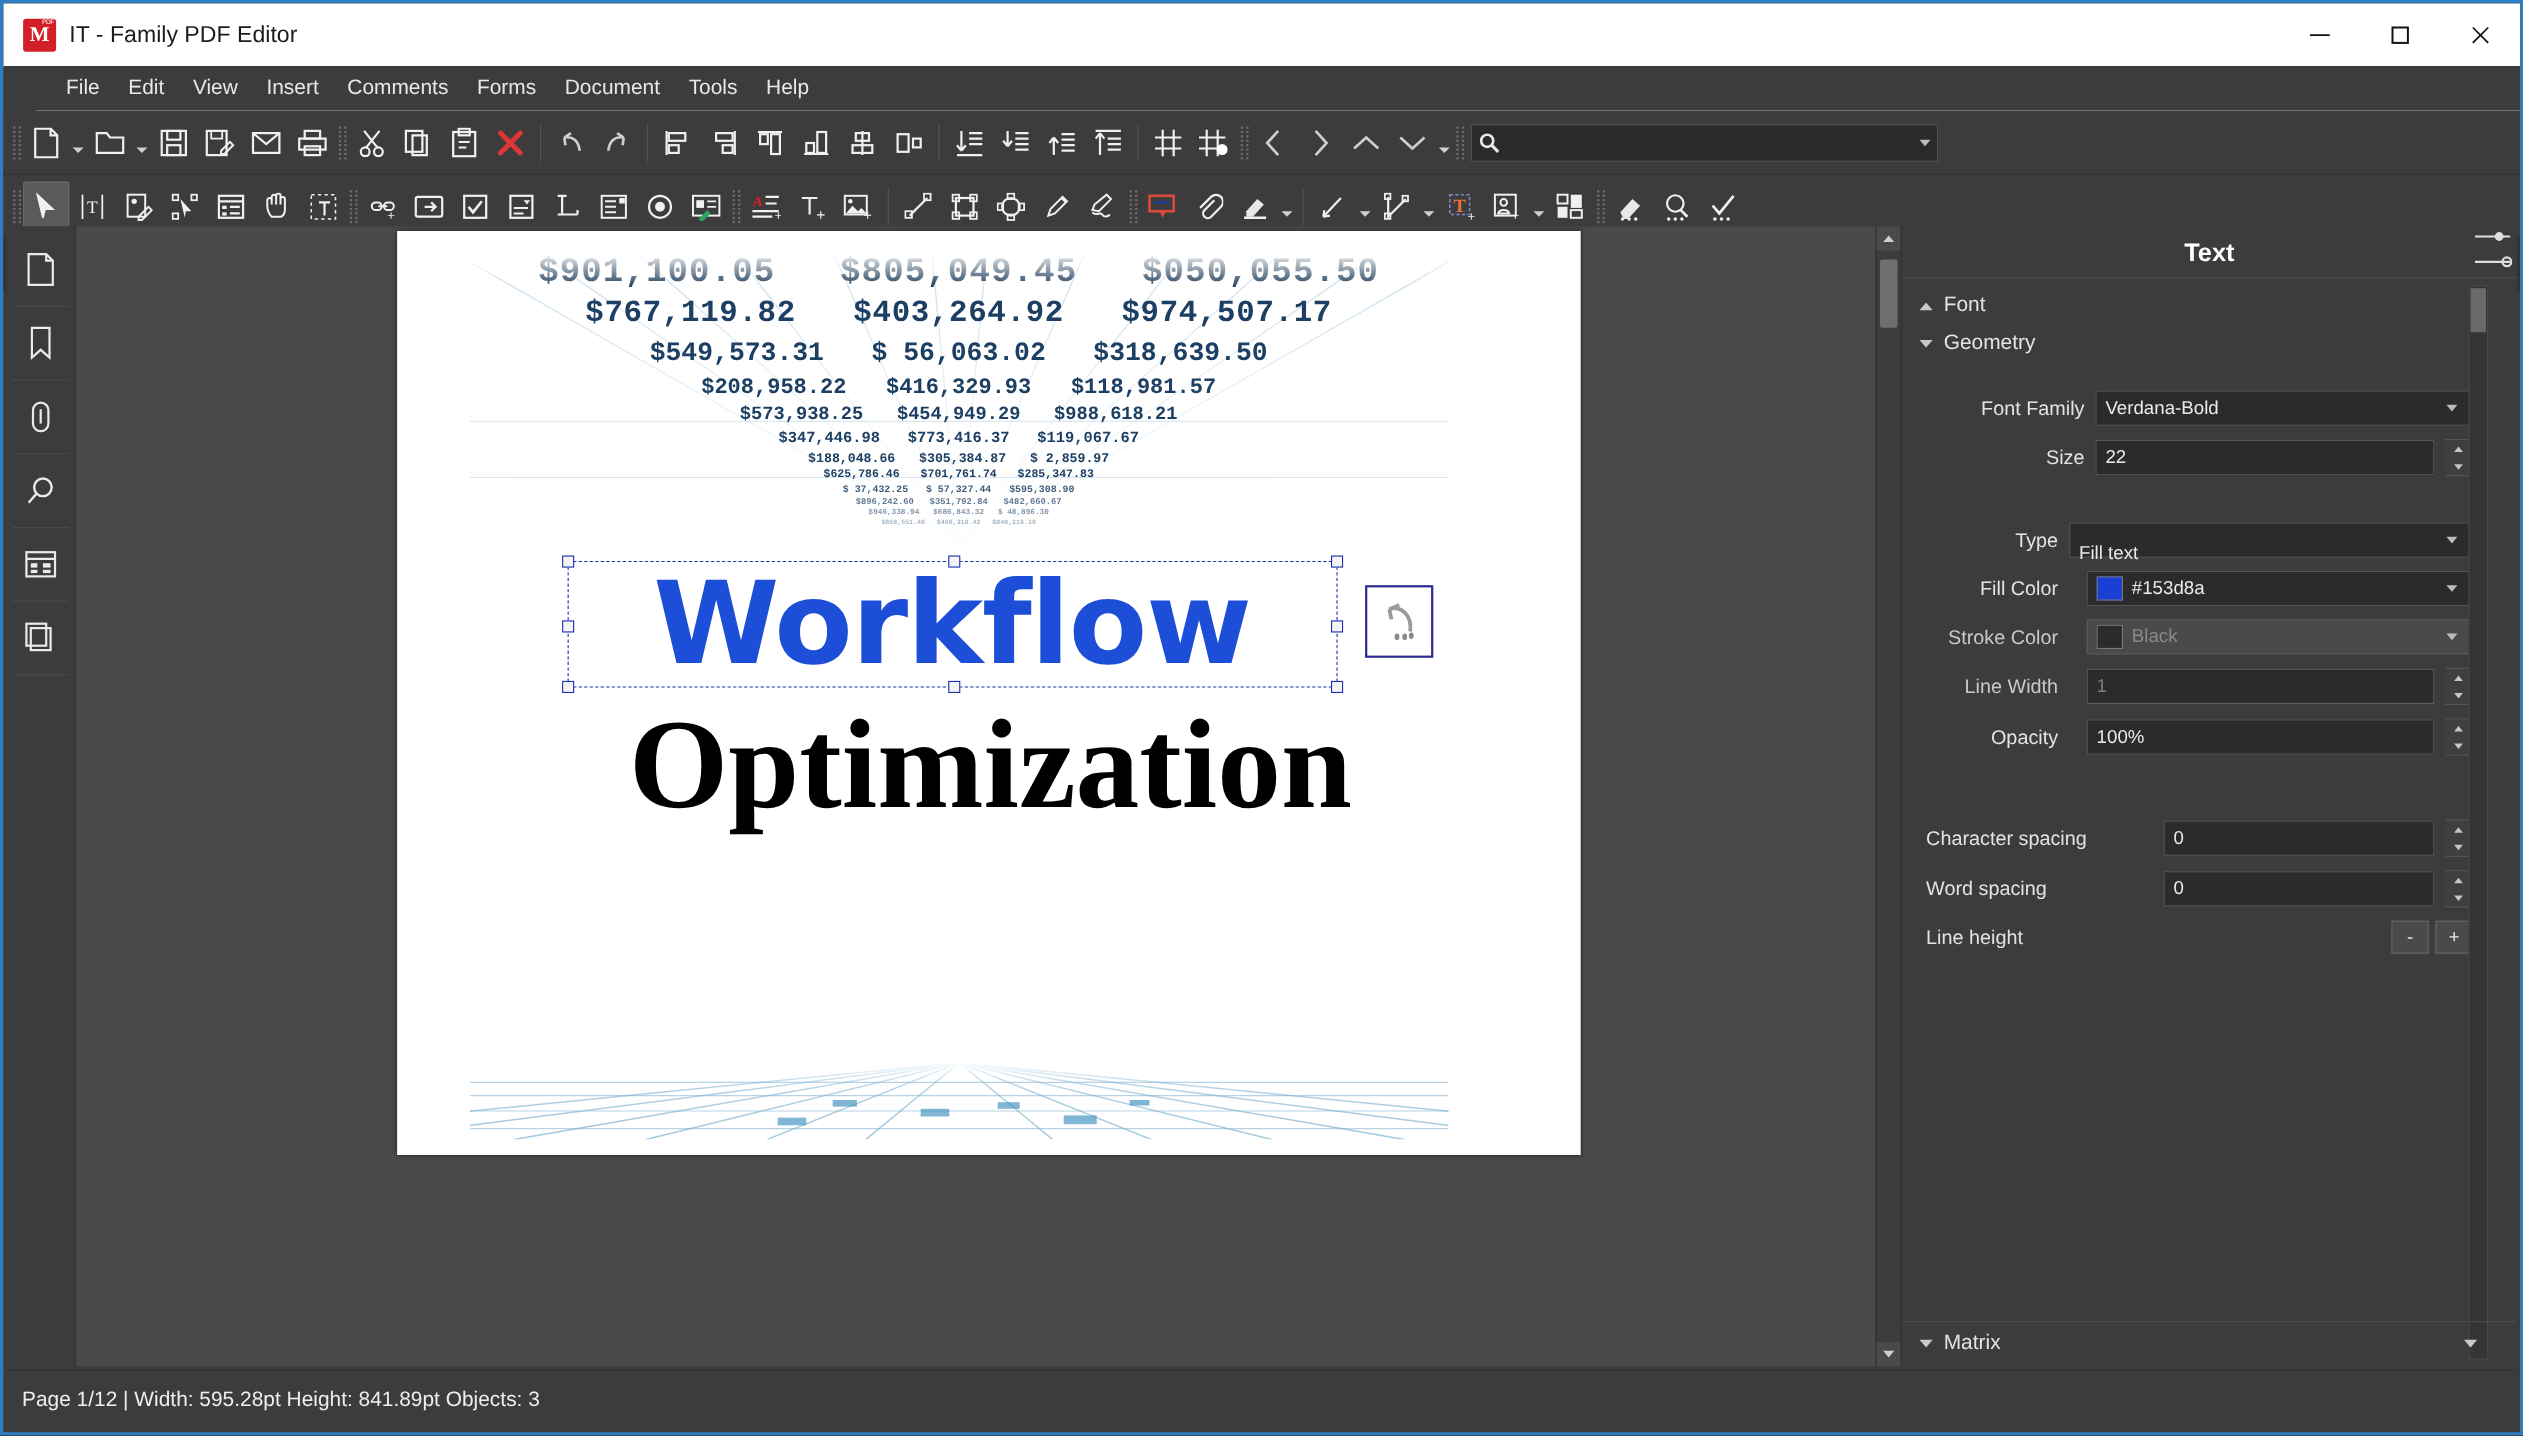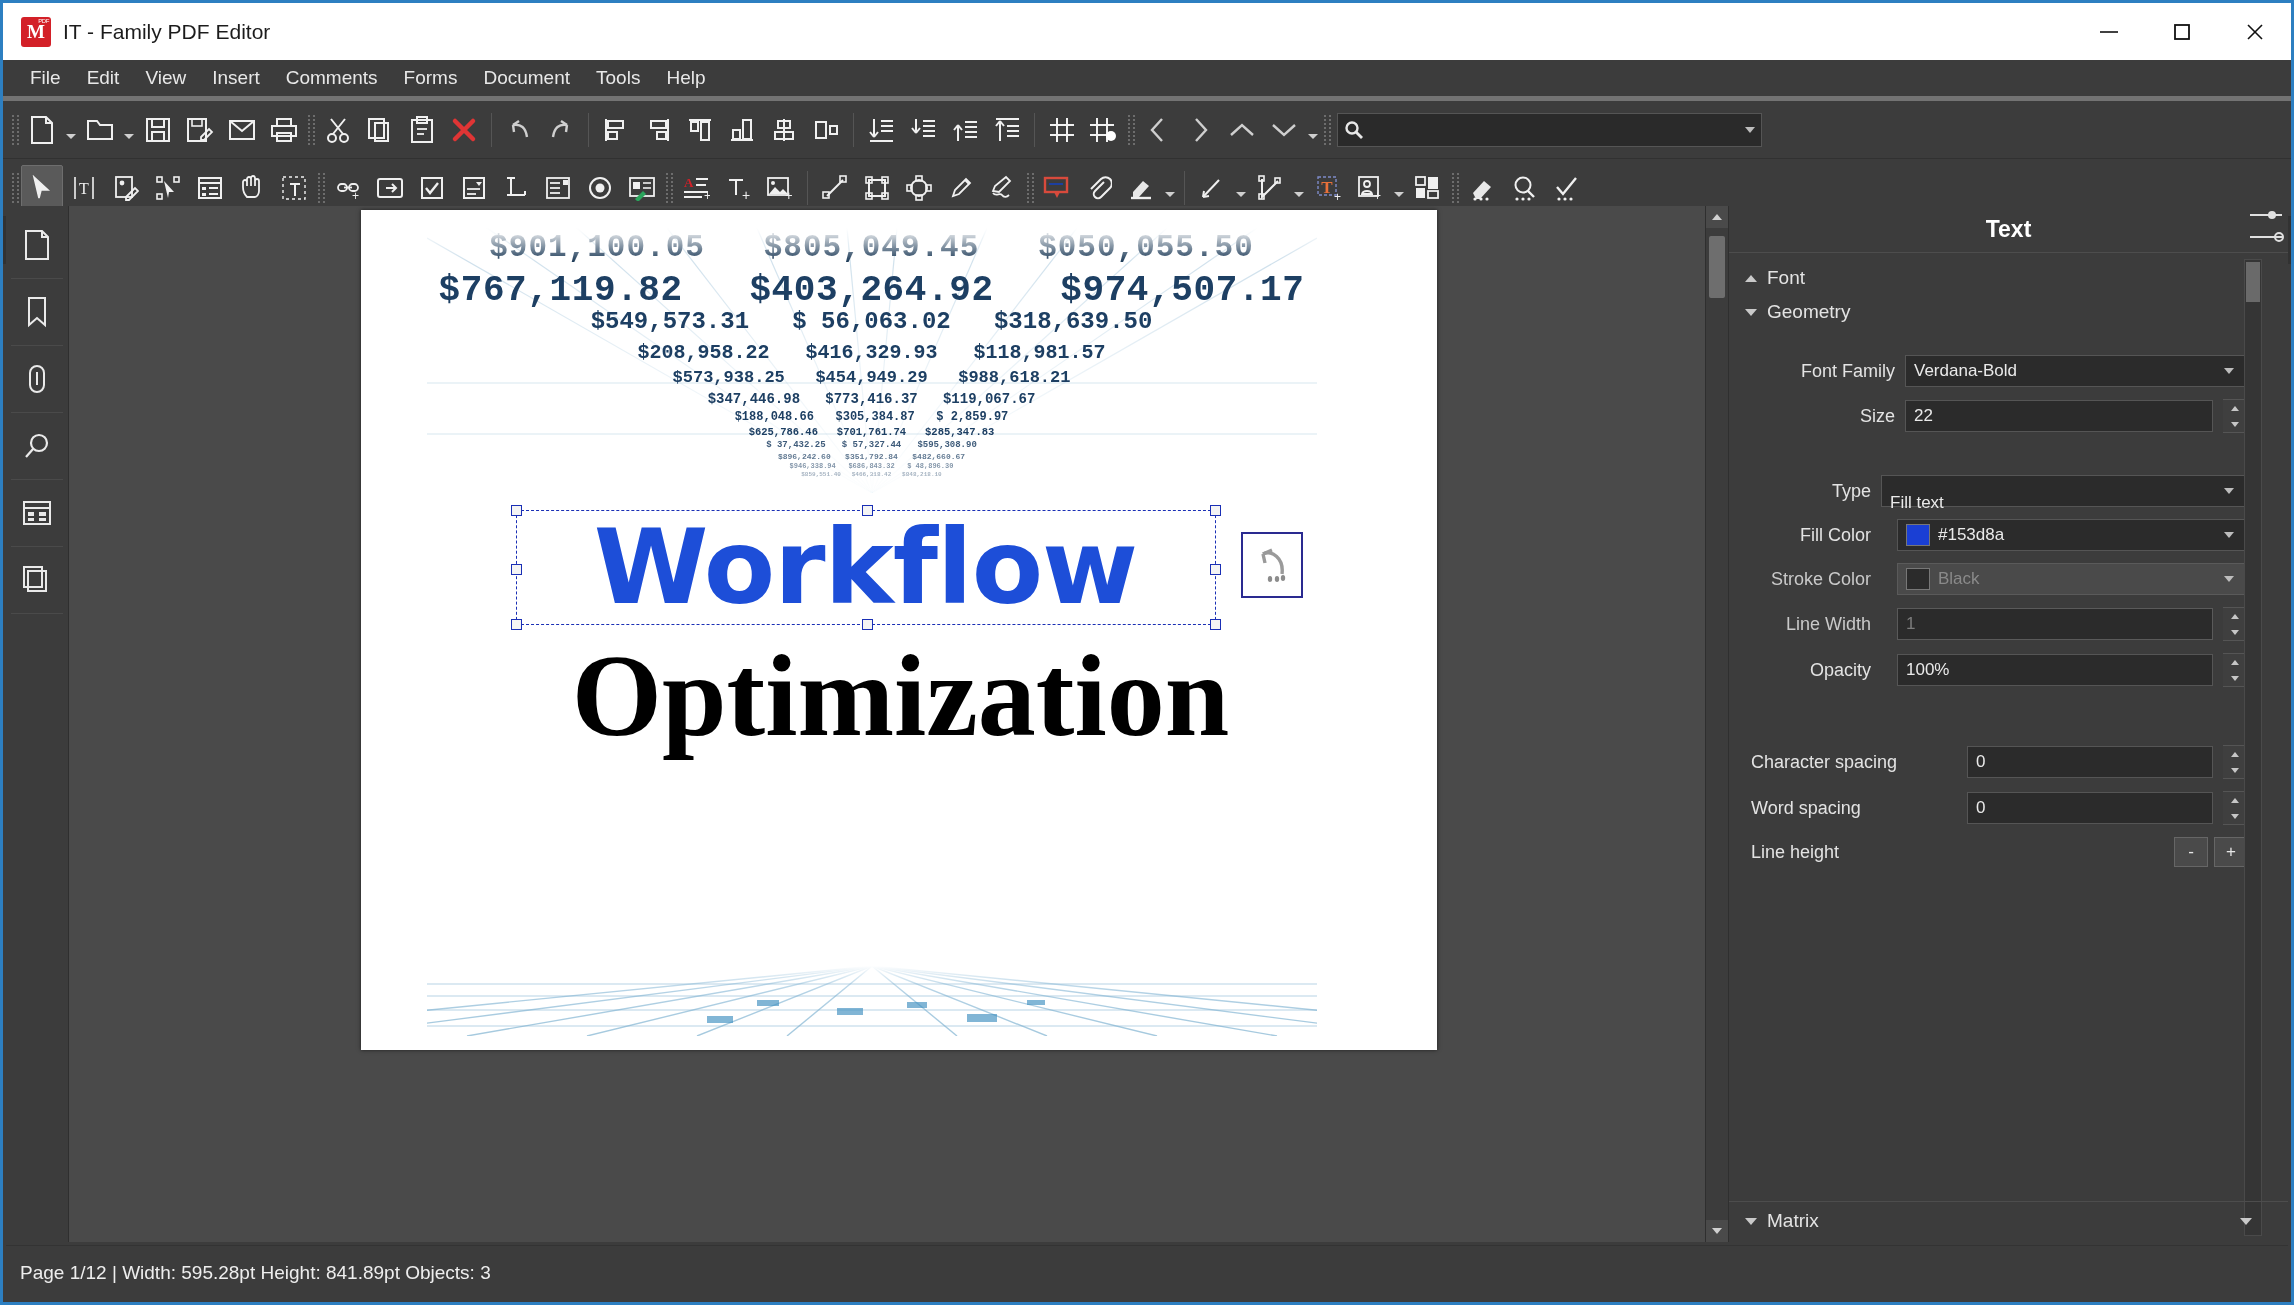--- a/index.html
+++ b/index.html
@@ -10,21 +10,21 @@
   .titlebar{position:relative;height:57px;background:#ffffff;display:flex;align-items:center;padding-left:18px;box-sizing:border-box;}
   .app-logo{width:30px;height:30px;background:#d32028;border-radius:3px;position:relative;flex:0 0 auto;display:flex;align-items:center;justify-content:center;}
   .app-logo .m{color:#fff;font-size:19px;font-weight:bold;font-family:"Liberation Serif",serif;line-height:1;}
   .app-logo .pdf{position:absolute;top:1px;right:2px;color:#fff;font-size:6px;letter-spacing:-.4px;}
   .title-text{margin-left:12px;font-size:21px;color:#1c1c1c;font-family:"Liberation Sans",sans-serif;}
   .winbtns{position:absolute;right:0;top:0;height:57px;display:flex;}
   .winbtn{width:73px;height:57px;display:flex;align-items:center;justify-content:center;}
   .winbtn svg{display:block;}
 
   
-  .menubar{height:41px;background:#3c3c3c;display:flex;align-items:center;padding-left:14px;box-sizing:border-box;border-bottom:5px solid #737373;}
+  .menubar{height:41px;background:#3c3c3c;display:flex;align-items:center;padding-left:14px;box-sizing:border-box;border-bottom:1px solid #737373;margin-left:30px;}
   .menu-item{color:#e8e8e8;font-size:19px;padding:4px 13px;cursor:default;white-space:nowrap;}
 
   
   .toolbar{height:58px;background:#3c3c3c;display:flex;align-items:center;padding:0 6px;box-sizing:border-box;border-bottom:1px solid #313131;}
   .tbtn{width:42px;height:46px;display:flex;align-items:center;justify-content:center;flex:0 0 auto;border-radius:2px;}
   .tbtn.active{background:#5a5a5a;border:1px solid #6e6e6e;box-sizing:border-box;}
   .caret{width:16px;height:46px;display:flex;align-items:flex-end;justify-content:center;padding-bottom:14px;box-sizing:border-box;flex:0 0 auto;}
   .caret i{display:block;width:0;height:0;border-left:5px solid transparent;border-right:5px solid transparent;border-top:5px solid #cfcfcf;}
   .grip{width:12px;height:34px;flex:0 0 auto;display:flex;align-items:center;justify-content:center;}
   .grip::before{content:"";display:block;width:3px;height:30px;border-left:2px dotted #6d6d6d;border-right:2px dotted #6d6d6d;}
@@ -772,21 +772,21 @@
             <g stroke="#9fc2d8" stroke-width="0.8" opacity="0.5">
               <line x1="0" y1="155" x2="890" y2="155"></line>
               <line x1="0" y1="206" x2="890" y2="206"></line>
             </g>
           </svg>
           <div class="numrow" style="top:2px;font-size:31px;letter-spacing:1px;opacity:.95;color:#10304f;">
             <span>$901,100.05</span>&nbsp;&nbsp;
             <span>$805,049.45</span>&nbsp;&nbsp;
             <span>$050,055.50</span>
           </div>
-          <div class="numrow" style="top:42px;font-size:36px;letter-spacing:.6px;">
+          <div class="numrow" style="top:42px;font-size:28px;letter-spacing:.6px;">
             <span>$767,119.82</span>&nbsp;&nbsp;
             <span>$403,264.92</span>&nbsp;&nbsp;
             <span>$974,507.17</span>
           </div>
           <div class="numrow" style="top:80px;font-size:24px;">
             <span>$549,573.31</span>&nbsp;&nbsp;
             <span>$ 56,063.02</span>&nbsp;&nbsp;
             <span>$318,639.50</span>
           </div>
           <div class="numrow" style="top:113px;font-size:20px;">

